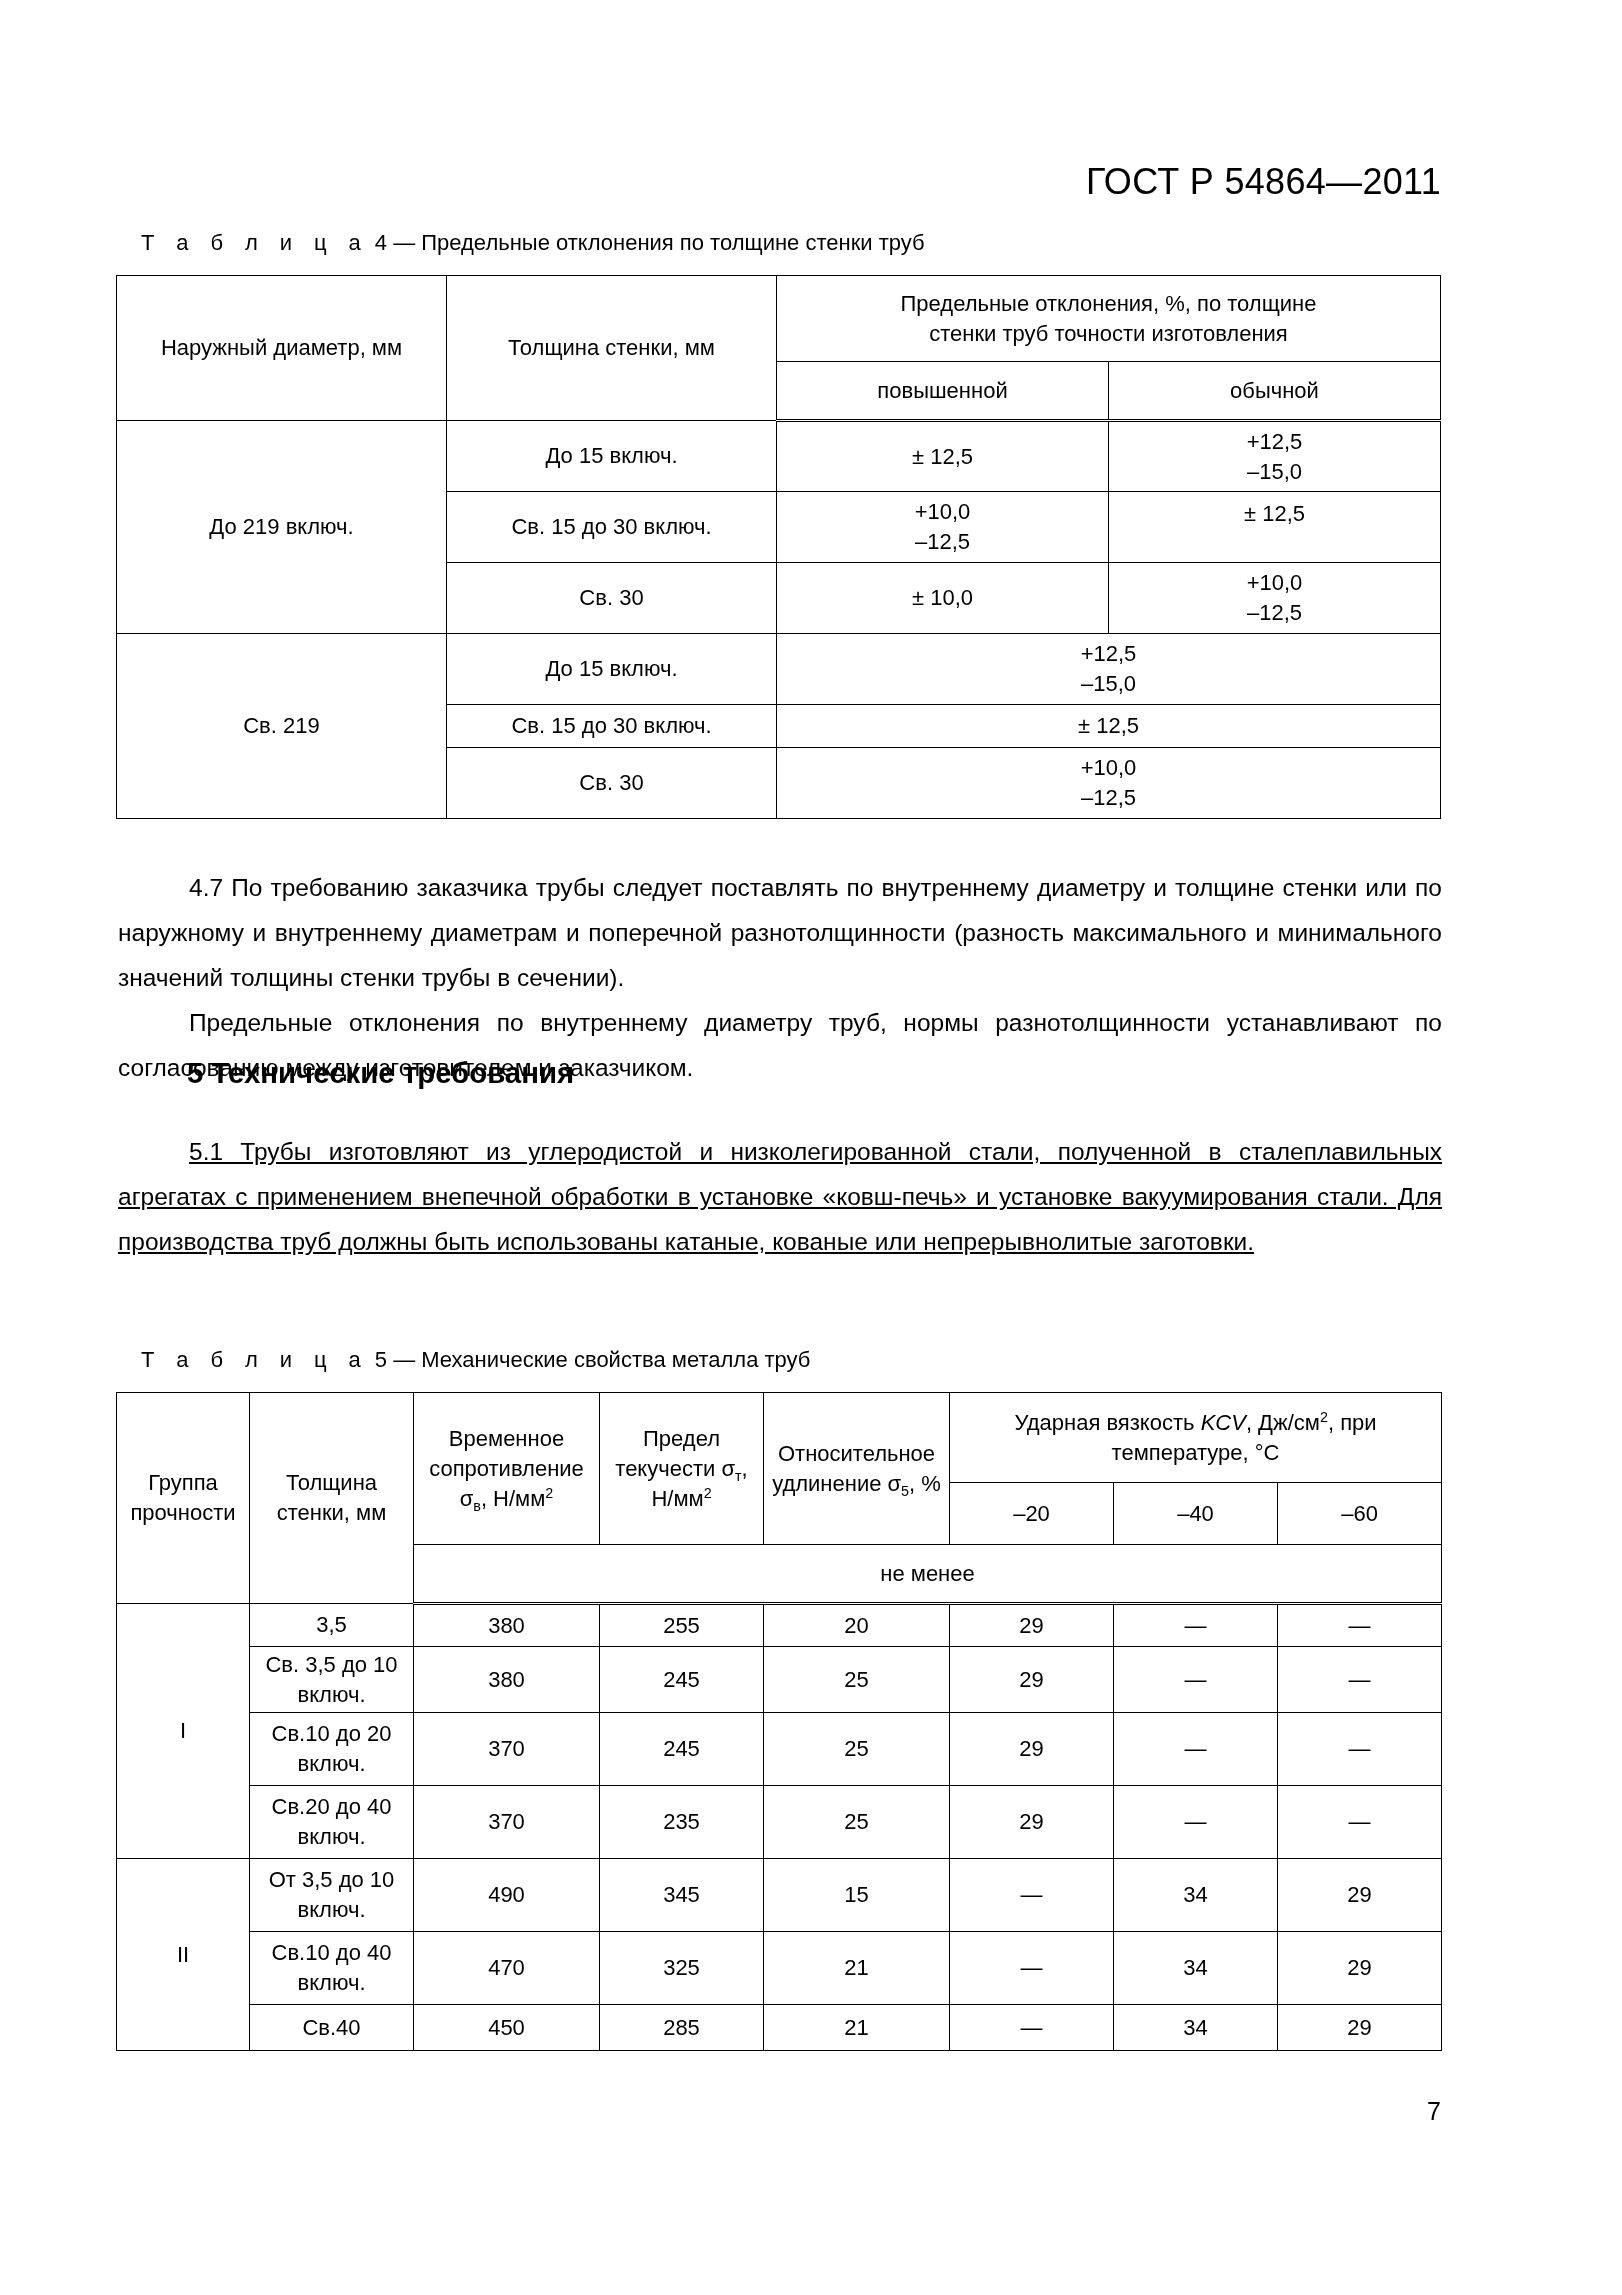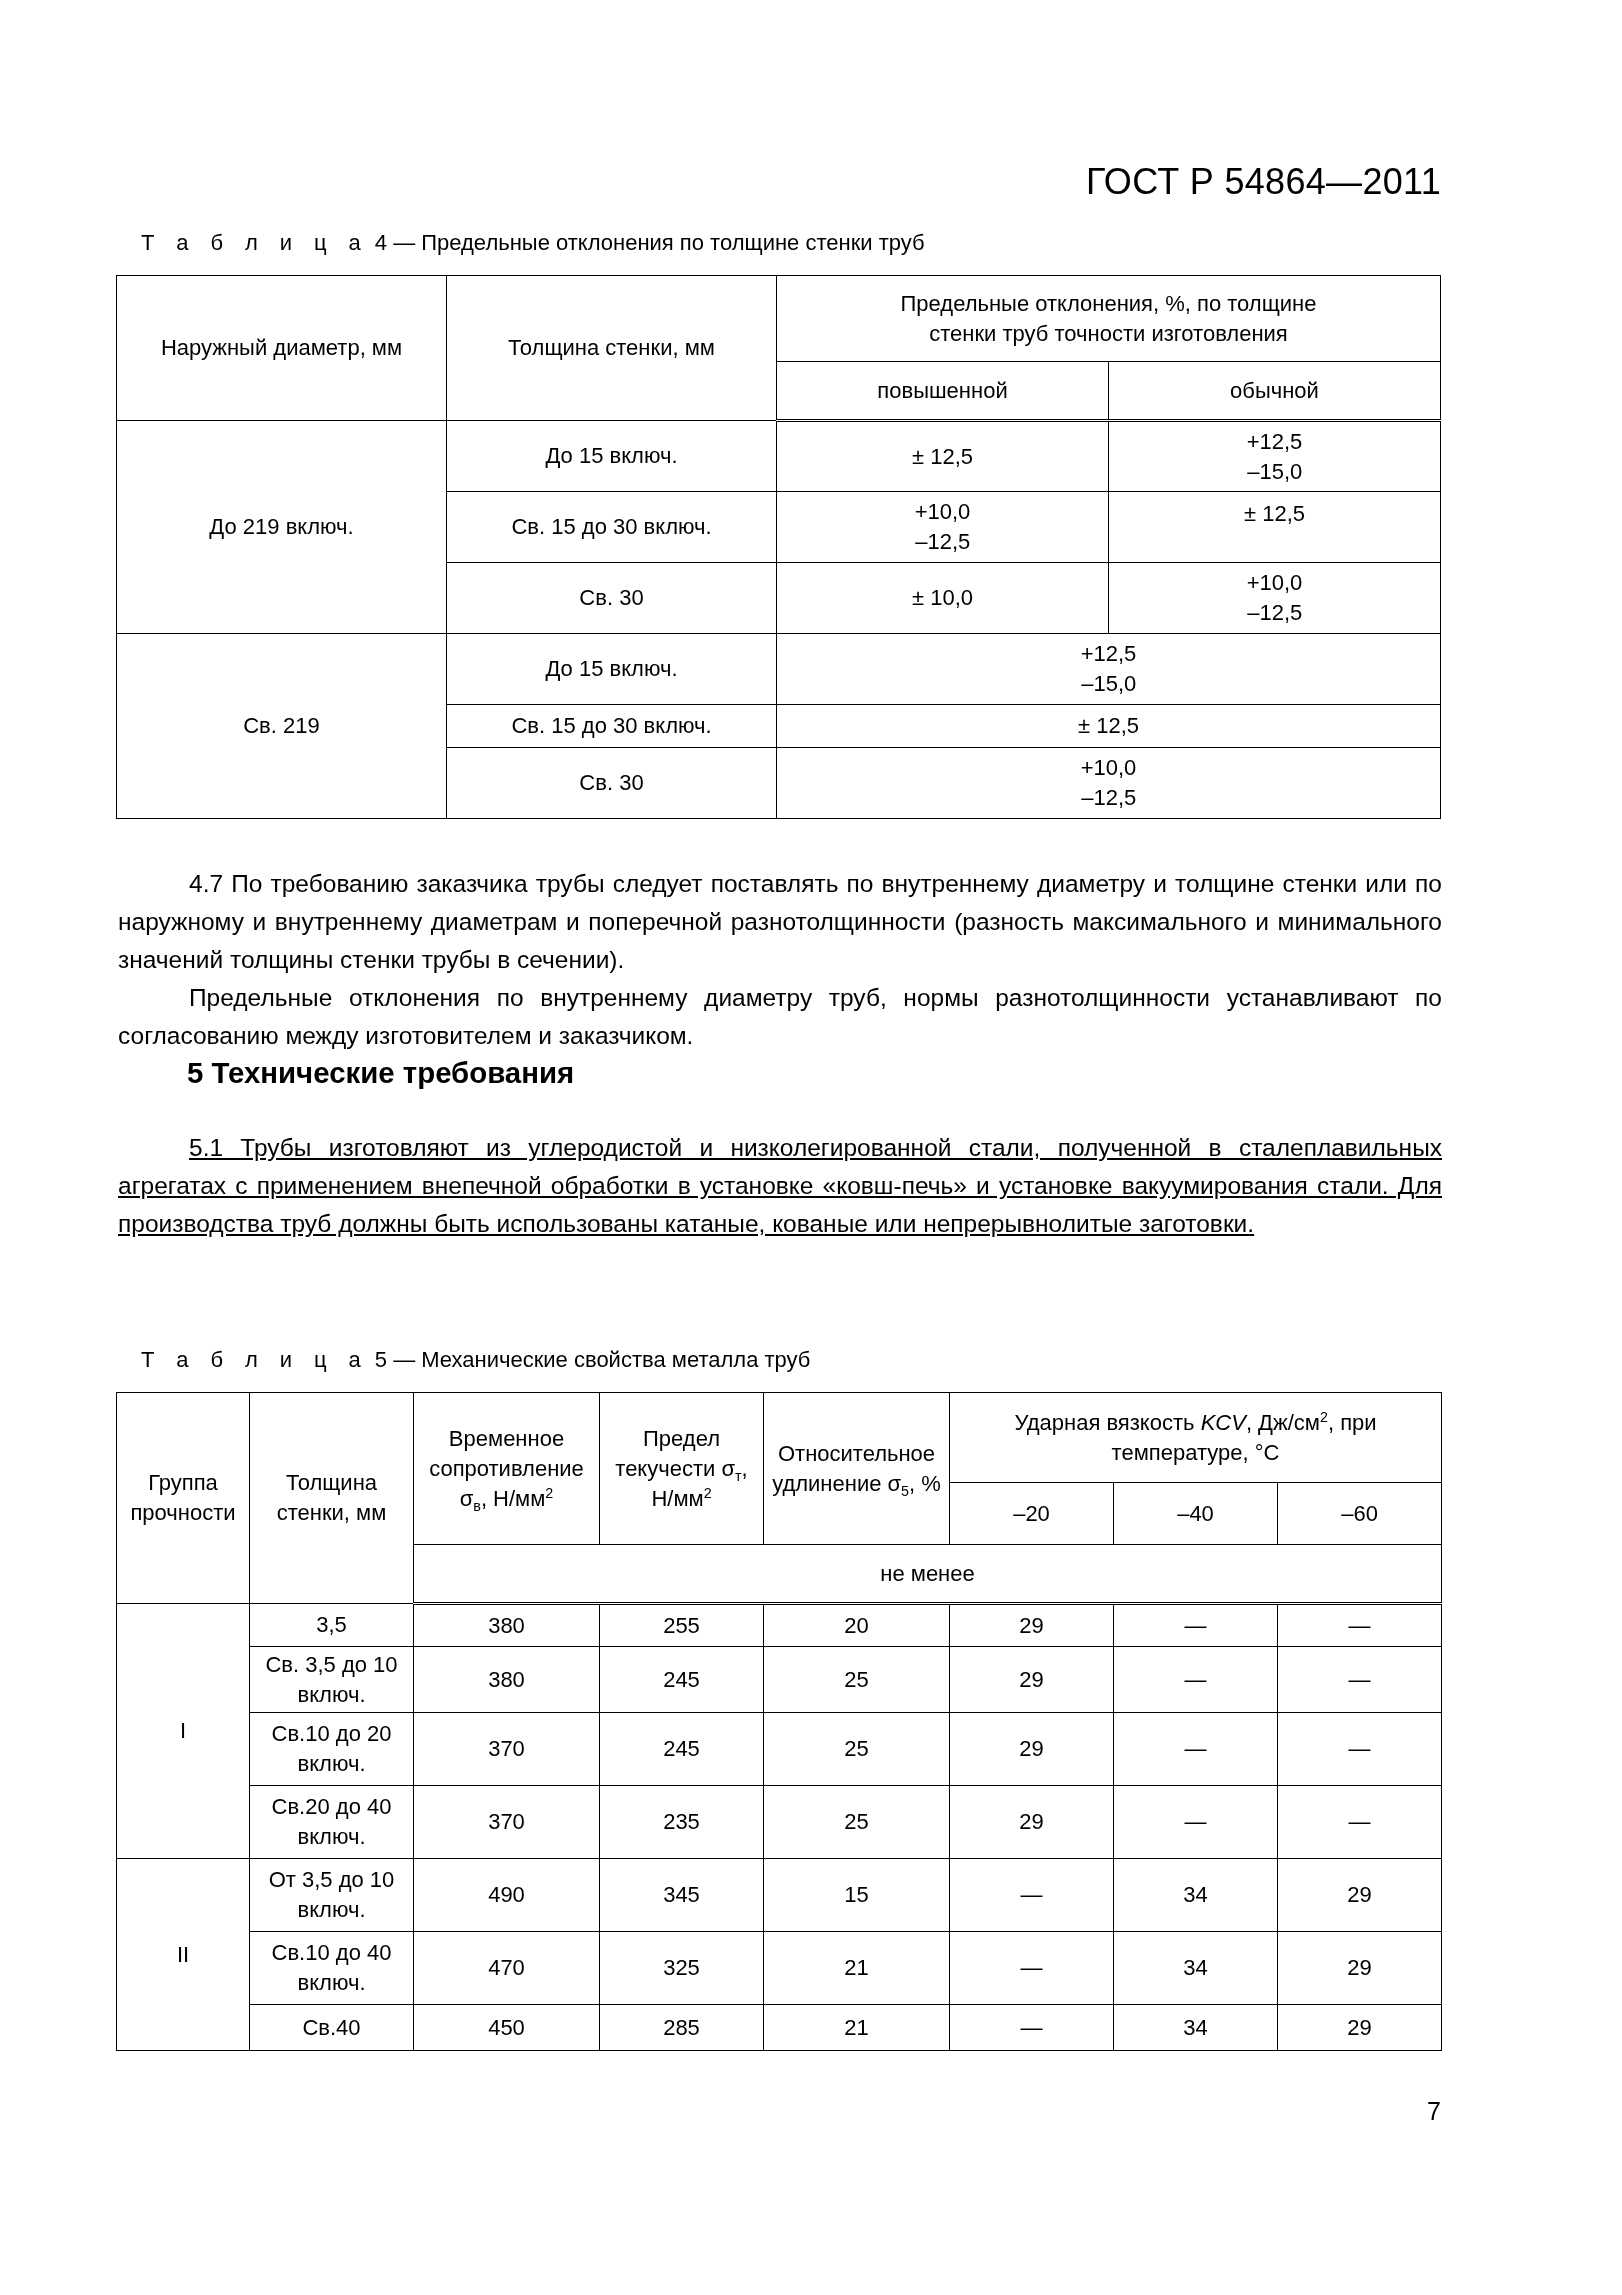--- a/index.html
+++ b/index.html
@@ -8,27 +8,27 @@
   .page-header { position: absolute; top: 161px; right: 182px; font-weight: normal; font-size: 36px; letter-spacing: 0.3px; }
   .caption { position: absolute; left: 118px; font-size: 22px; white-space: nowrap; margin-left: 23px; }
   .caption .spaced { letter-spacing: 7.9px; }
   table.doc { position: absolute; left: 116px; width: 1325px; border-collapse: collapse; table-layout: fixed; font-size: 22px; }
   table.doc td { border: 1.3px solid #000; text-align: center; vertical-align: middle; padding: 2.6px 5.2px; line-height: 30px; }
   table.doc td.thin-l { border-left-width: 0.7px; }
   table.doc tr.hdr-last td { border-bottom: 3.9px double #000; }
   .t4 { top: 275px; }
   .t5 { top: 1392px; font-size: 21.6px; }
   .t5 td { line-height: 29px; }
-  .para { position: absolute; left: 118px; width: 1324px; font-size: 24.5px; line-height: 38px; text-align: justify; }
+  .para { position: absolute; left: 118px; width: 1324px; font-size: 24.5px; line-height: 45px; text-align: justify; }
   .para p { margin: 0; text-indent: 71px; }
   .heading { position: absolute; left: 187px; top: 1056px; font-size: 29.4px; font-weight: bold; }
   .pagenum { position: absolute; right: 182px; top: 2097px; font-size: 25px; }
   sub, sup { font-size: 65%; line-height: 0; }
   .ital { font-style: italic; }
-  .stack { display: inline-block; text-align: right; }
+  .stack { display: inline-block; text-align: center; }
 </style>
 </head>
 <body>
 
 <div class="page-header">ГОСТ Р 54864—2011</div>
 
 <div class="caption" style="top:230px;">
   <span class="spaced">Т а б л и ц а</span>
   <span>4</span>
   <span>— Предельные отклонения по толщине стенки труб</span>

